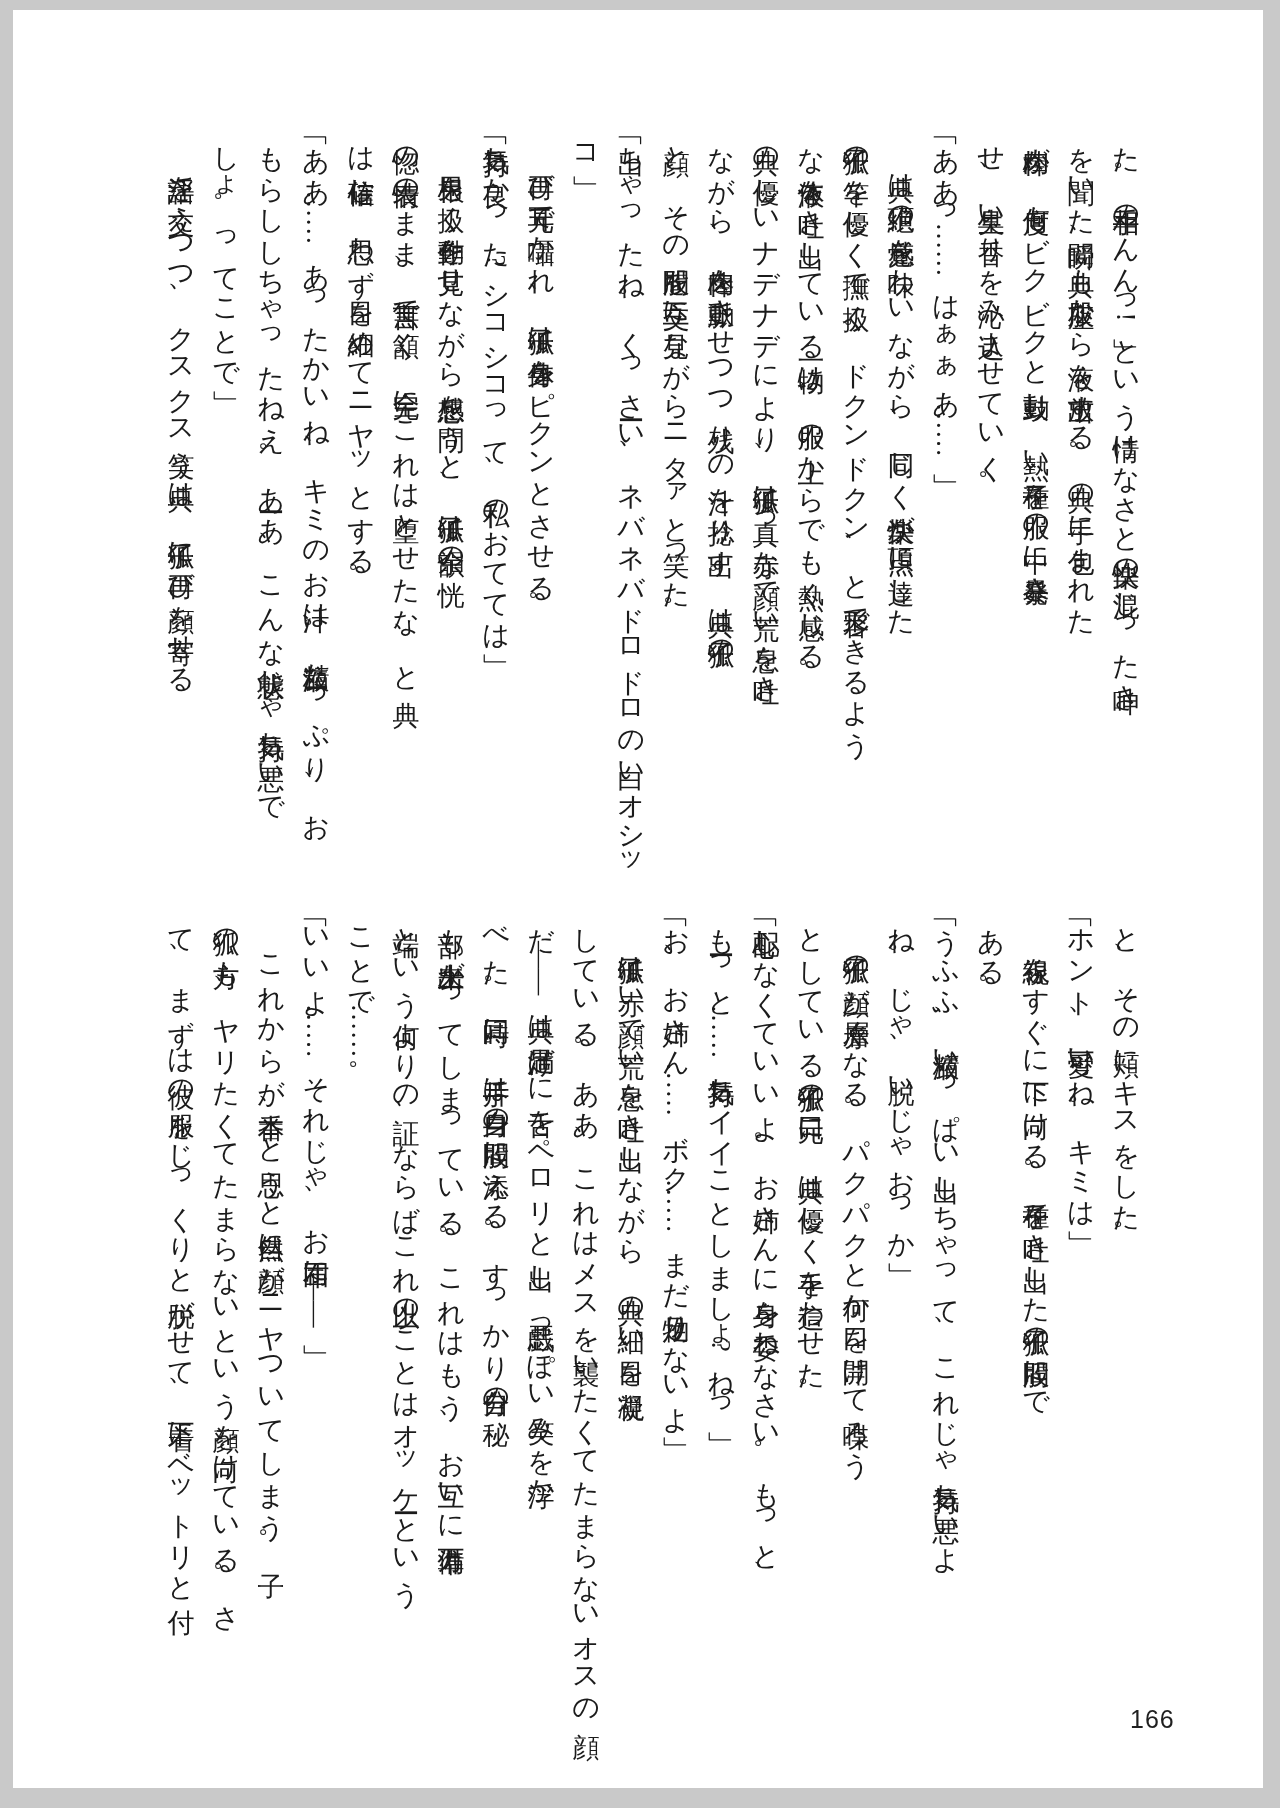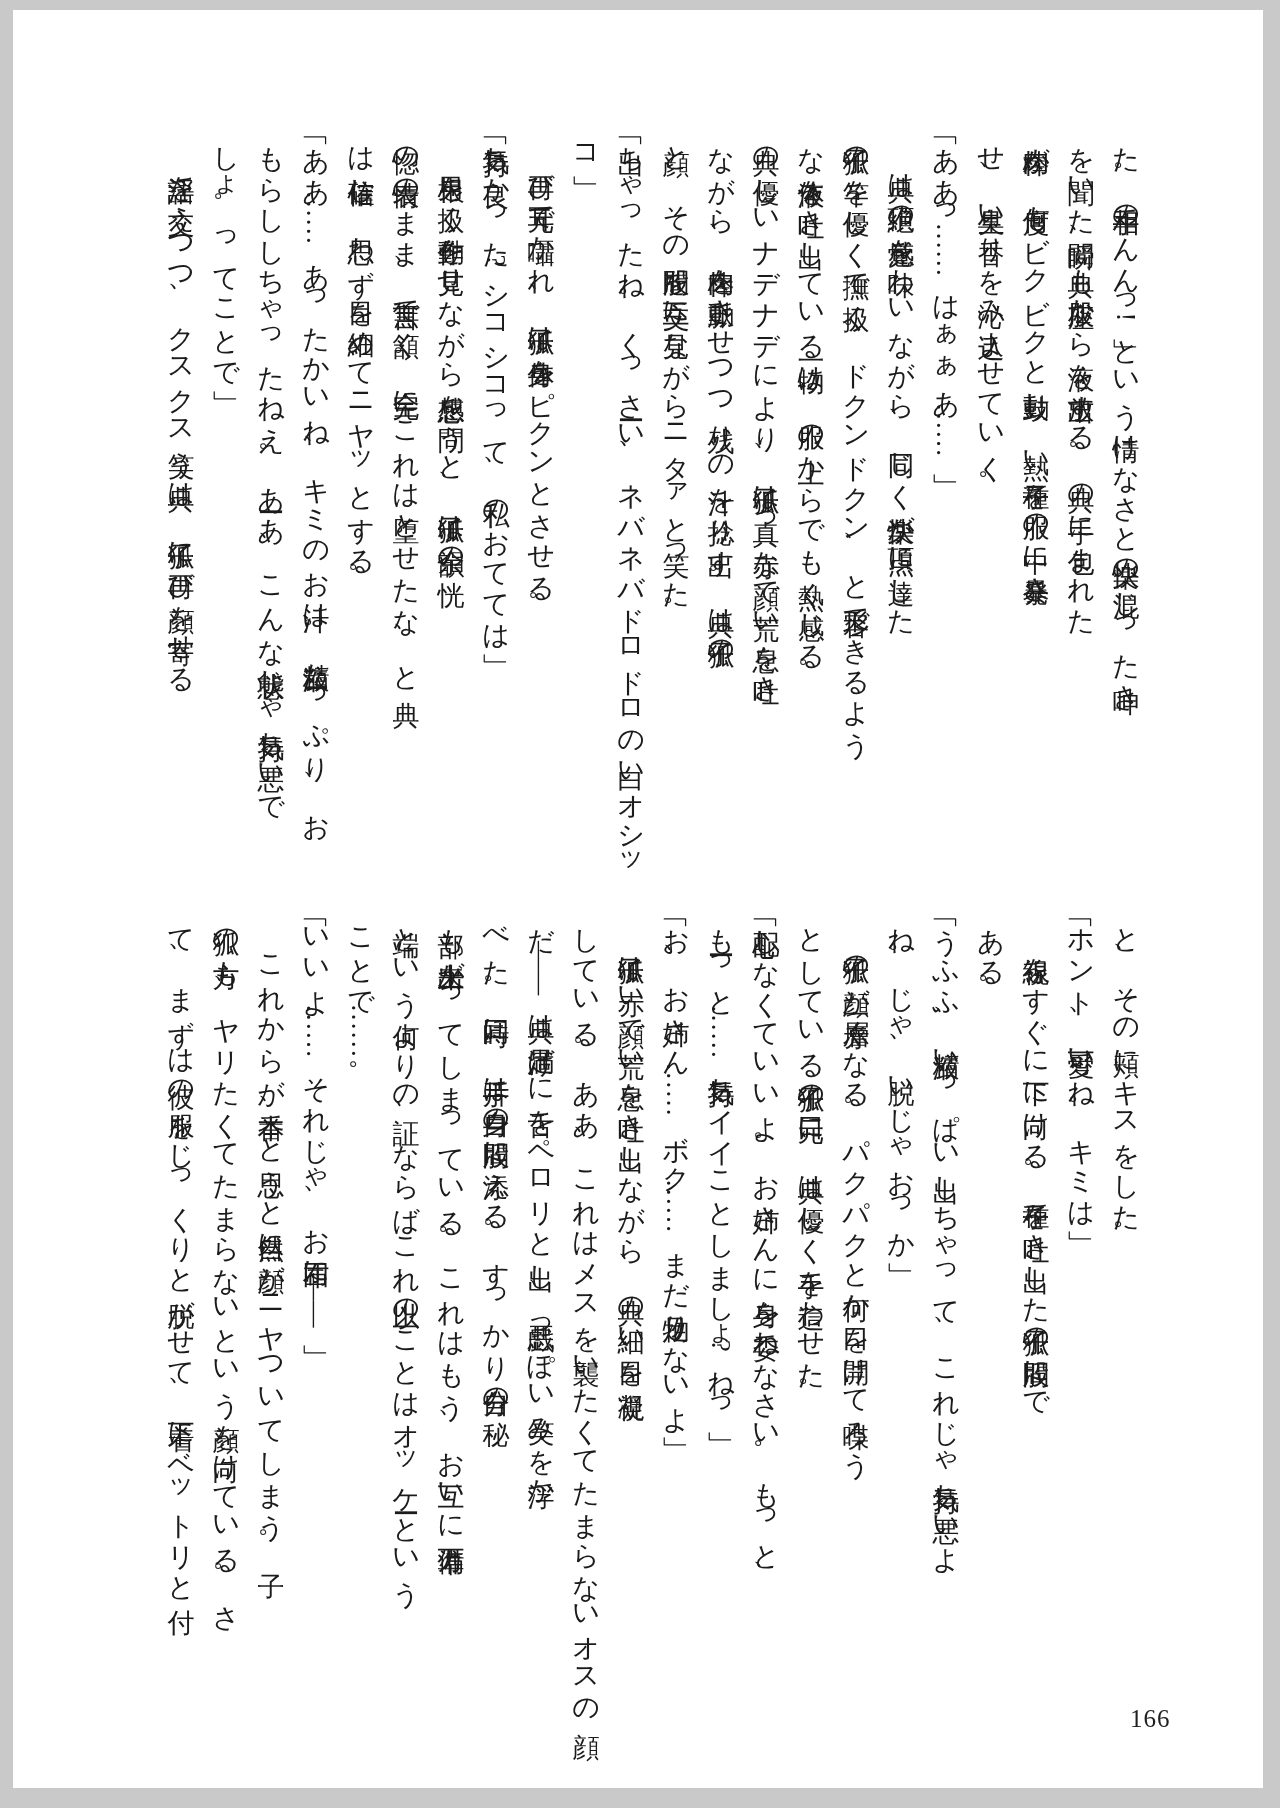--- a/index.html
+++ b/index.html
@@ -40,21 +40,21 @@
     line-height: 45px;
     white-space: nowrap;
   }
   .vblock p.indent {
     text-indent: 27px;
   }
   .page-number {
     position: absolute;
     left: 1117px;
     top: 1695px;
-    font-family: Liberation Serif, serif;
+    font-family: Liberation Sans, sans-serif;
     font-size: 25px;
     color: #1f1f1f;
     letter-spacing: 1px;
   }
 </style>
 </head>
 <body>
 
 <div class="sheet">
   <div class="vblock vblock-top">

